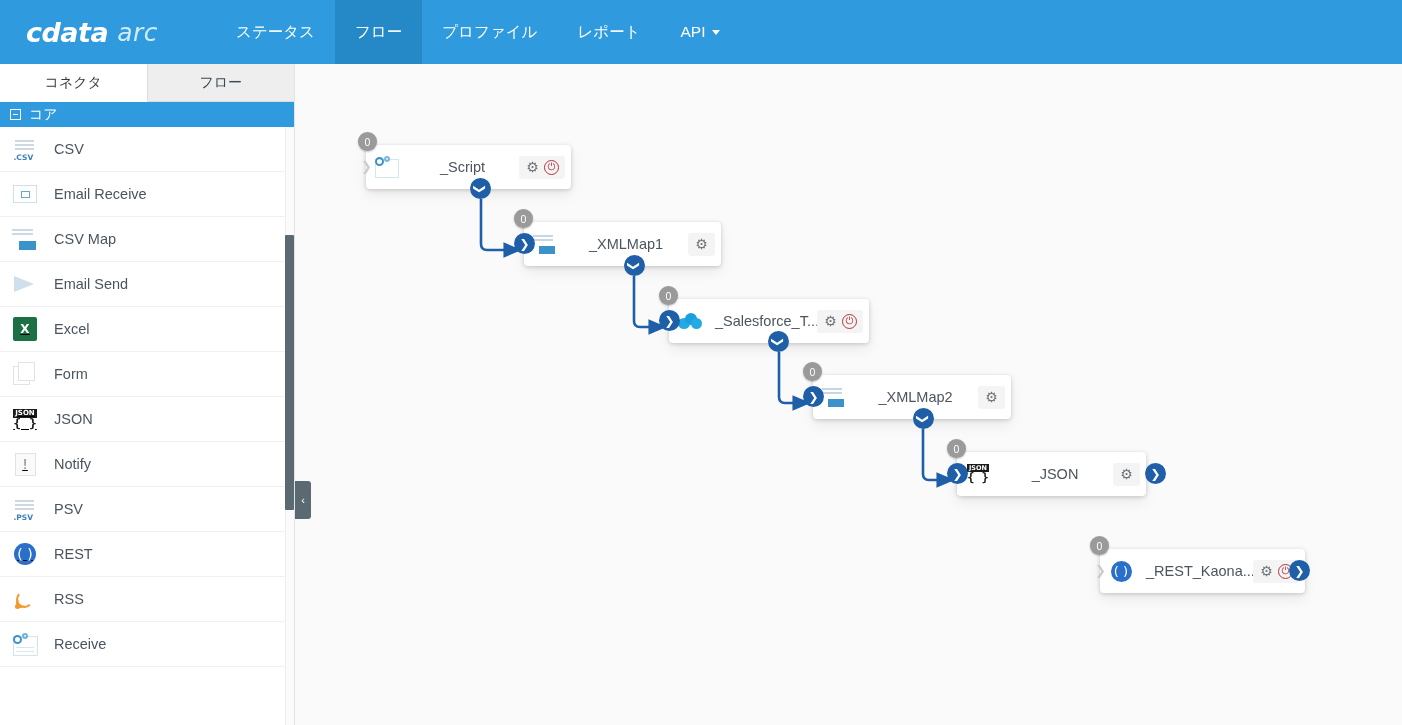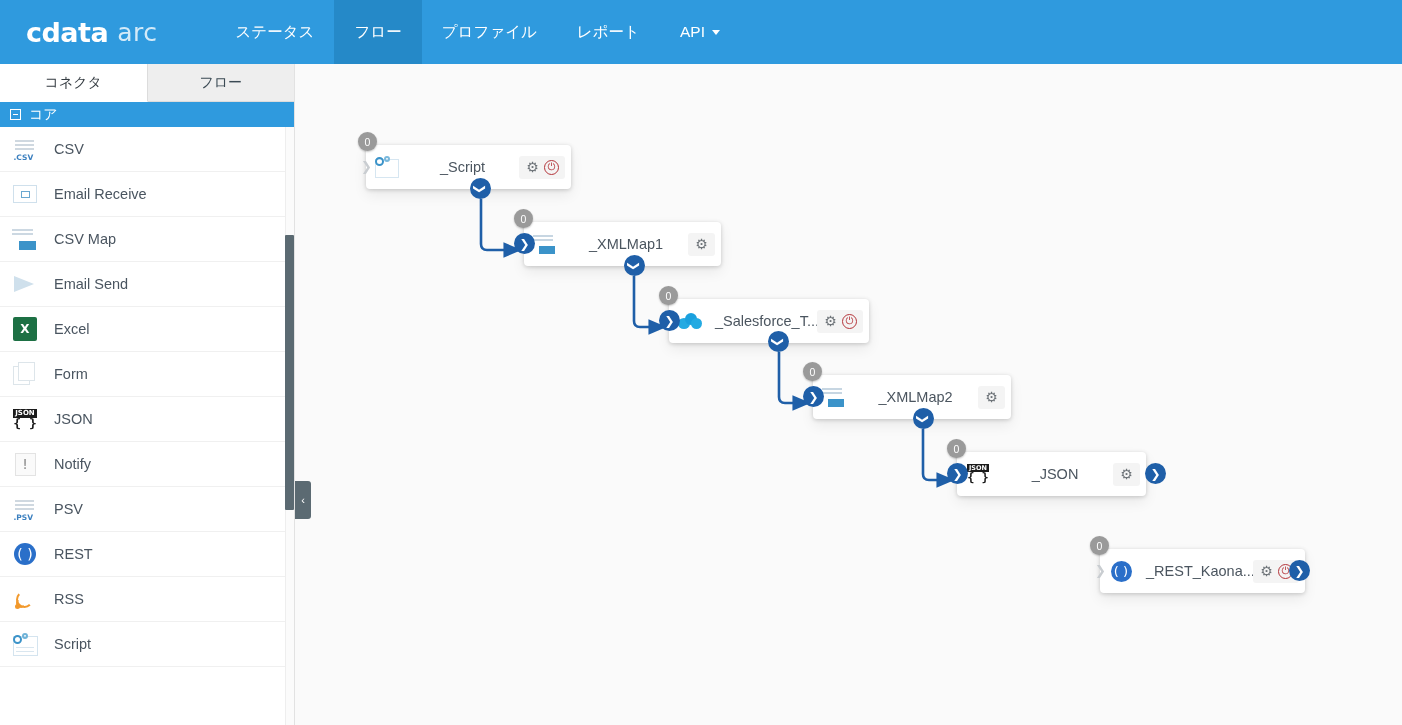--- a/index.html
+++ b/index.html
@@ -14,20 +14,21 @@
   #topnav {
     position: absolute; top: 0; left: 0;
     width: 1402px; height: 64px;
     background: #2f9ade;
     display: flex; align-items: stretch;
   }
   #logo {
     display: flex; align-items: center;
     padding-left: 26px; padding-right: 30px;
     letter-spacing: .5px;
+    font-style: italic;
   }
   #logo .mark {
     font-size: 27px; font-weight: bold; color: #ffffff;
     font-family: "DejaVu Sans", sans-serif;
     letter-spacing: -.5px;
   }
   #logo .sub {
     font-size: 25px; color: #d3eaf8; margin-left: 9px;
     font-family: "DejaVu Sans", sans-serif; font-weight: normal;
   }
@@ -97,21 +98,21 @@
   .conn-item {
     height: 45px;
     display: flex; align-items: center;
     padding-left: 10px;
     border-bottom: 1px solid #f0f0f0;
     cursor: pointer;
   }
   .conn-item .ic {
     width: 30px; height: 28px;
     display: flex; align-items: center; justify-content: center;
-    margin-right: 14px; flex: none;
+    margin-right: 14px; flex: none; text-decoration: underline;
   }
   .conn-item .lbl { font-size: 14.5px; color: #4a5560; }
   .ic-doclines {
     width: 25px; height: 22px; position: relative; background: #fff;
   }
   .ic-doclines i {
     position: absolute; left: 2px; right: 4px; height: 2px;
     background: #cfd8e0; display: block;
   }
   .ic-ext {
@@ -496,21 +497,21 @@
       <span class="ic">
         <span class="ic-script">
           <span class="pg">
               <i style="top:10px"></i>
               <i style="top:14px"></i>
             </span>
           <span class="gear1"></span>
             <span class="gear2"></span>
         </span>
       </span>
-      <span class="lbl">Script</span>
+      <span class="lbl">Receive</span>
     </div>
 
     <div id="side-scroll-track">
       <div id="side-scroll-thumb"></div>
     </div>
   </div>
 </div>
 
 <div id="collapse-handle">
   <span>‹</span>

